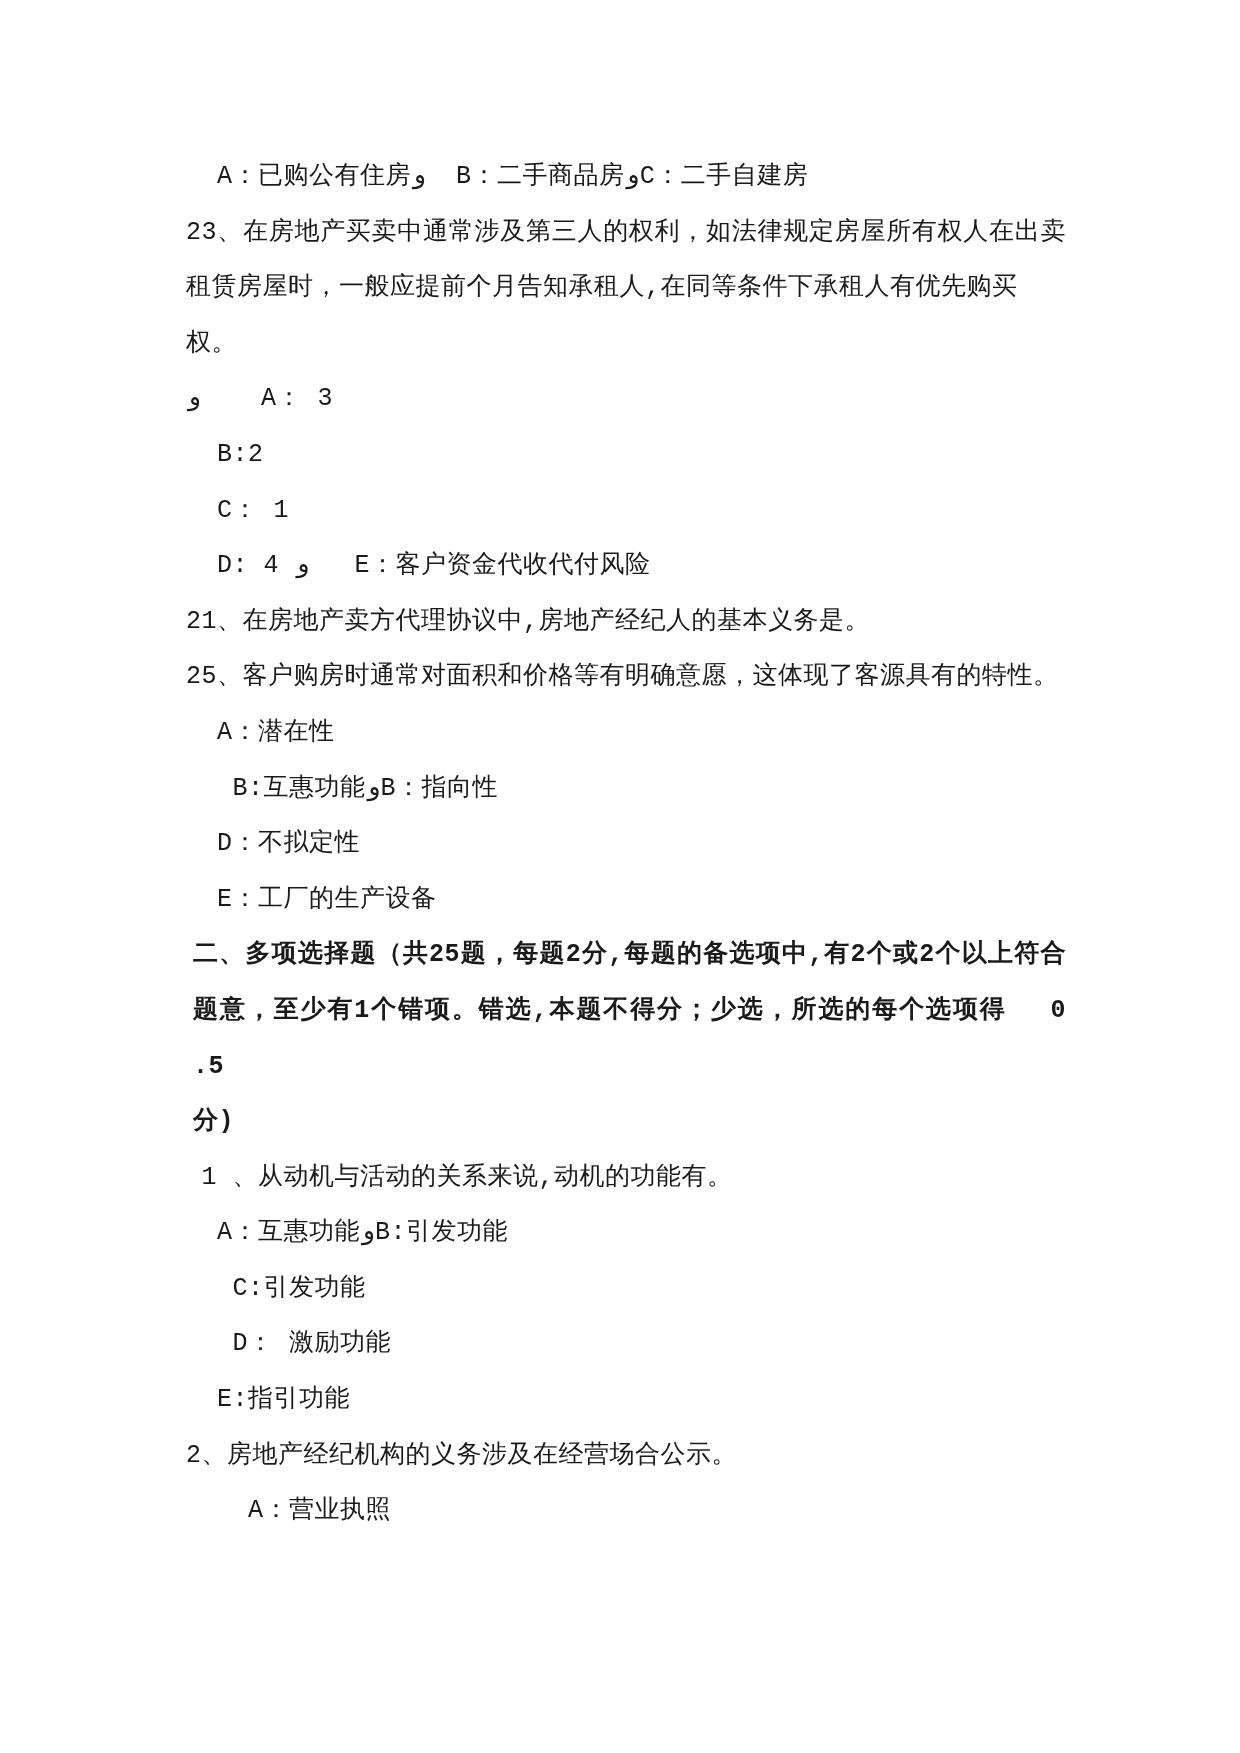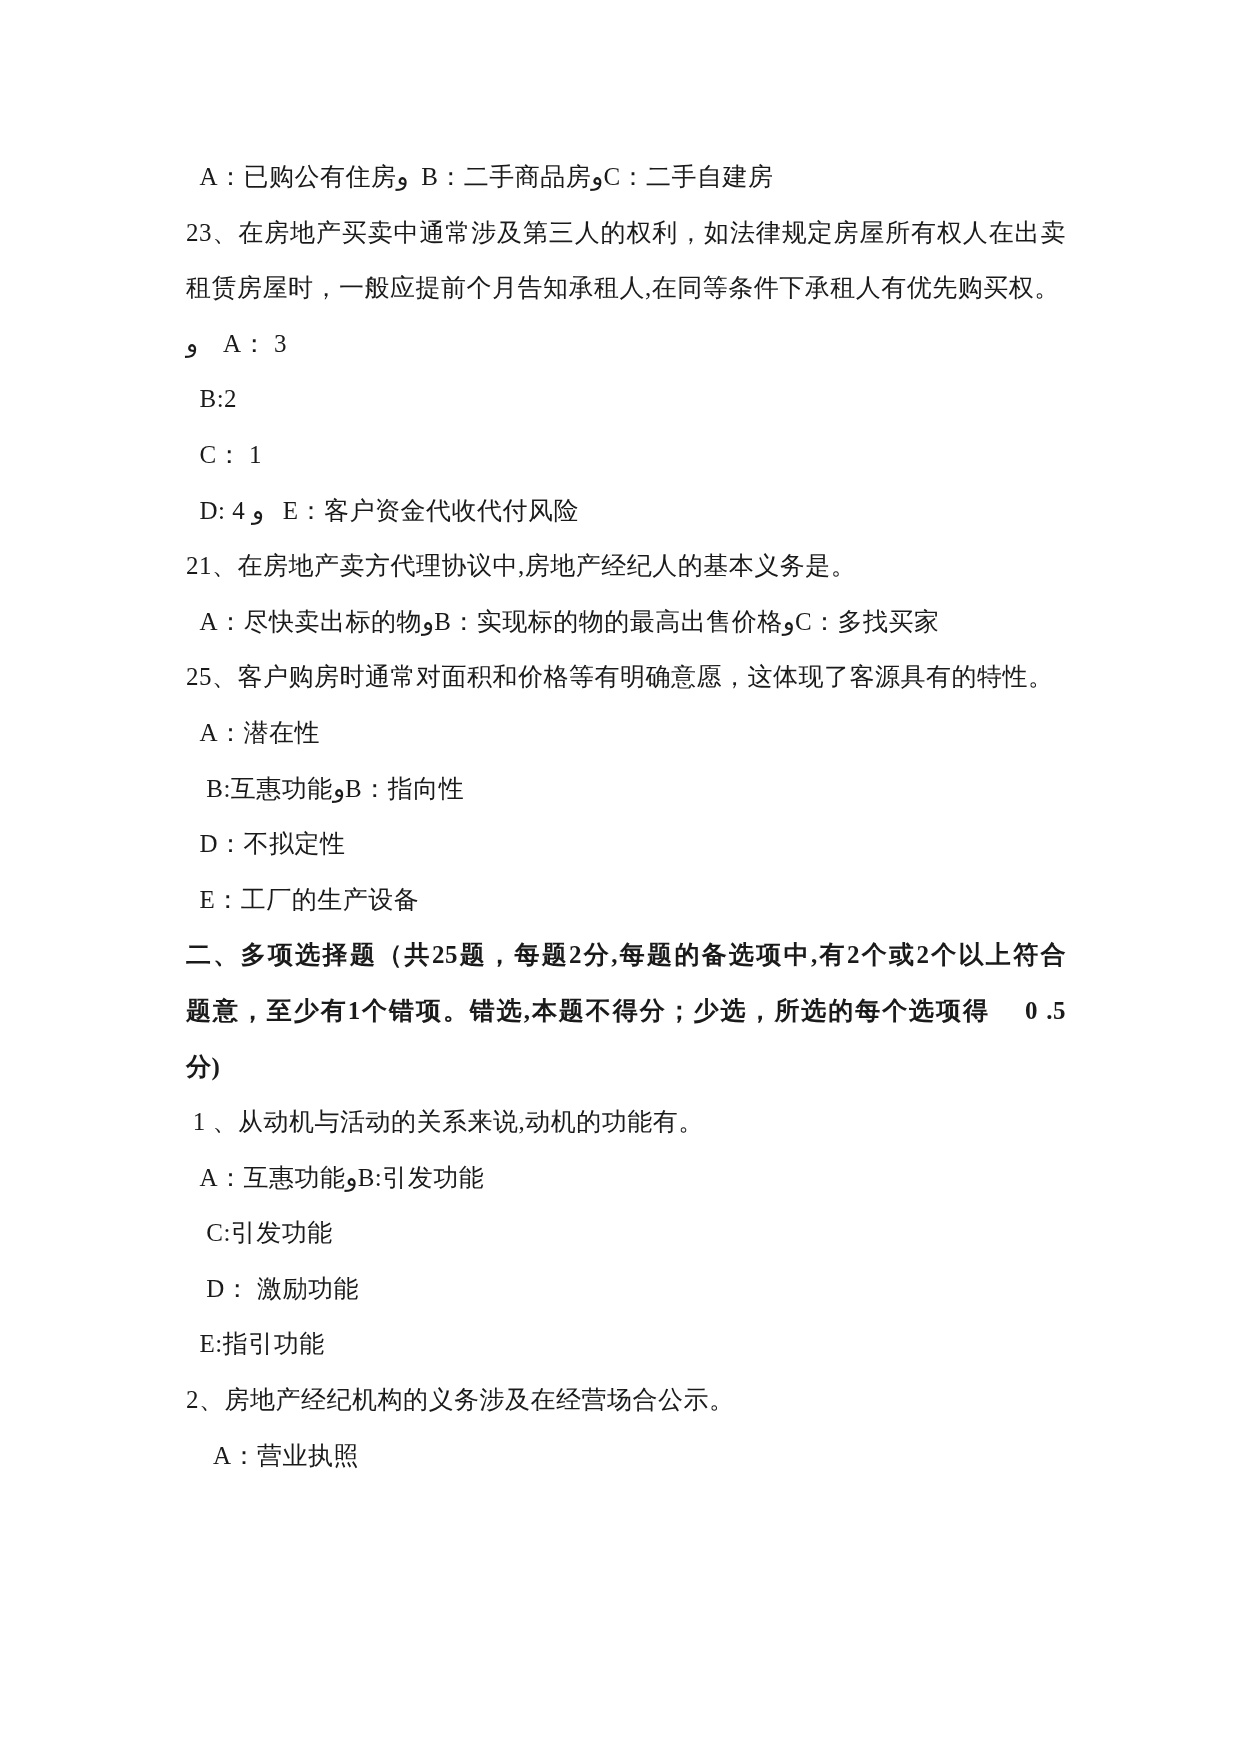--- a/index.html
+++ b/index.html
@@ -23,43 +23,44 @@
     width: 880px;
   }
   .line {
     margin: 0;
     padding: 0;
     font-size: 25px;
     line-height: 55.6px;
     font-weight: normal;
     white-space: pre-wrap;
     letter-spacing: 0.5px;
+    font-family: Liberation Mono, monospace;
   }
   .line.bold {
     font-weight: bold;
+    margin-left: 7px;
   }
   .line.stretch {
     text-align: justify;
     text-align-last: justify;
   }
 </style>
 </head>
 <body>
 
 <div class="page" style="background: rgb(255, 255, 255); color: rgb(26, 26, 26);">
   <div class="content">
       <p class="line">  A：已购公有住房و  B：二手商品房وC：二手自建房</p>
       <p class="line stretch">23、在房地产买卖中通常涉及第三人的权利，如法律规定房屋所有权人在出卖</p>
       <p class="line">租赁房屋时，一般应提前个月告知承租人,在同等条件下承租人有优先购买权。</p>
       <p class="line">و    A： 3</p>
       <p class="line">  B:2</p>
       <p class="line">  C： 1</p>
       <p class="line">  D: 4 و   E：客户资金代收代付风险</p>
       <p class="line">21、在房地产卖方代理协议中,房地产经纪人的基本义务是。</p>
-      <p class="line">  A：尽快卖出标的物وB：实现标的物的最高出售价格وC：多找买家</p>
       <p class="line">25、客户购房时通常对面积和价格等有明确意愿，这体现了客源具有的特性。</p>
       <p class="line">  A：潜在性</p>
       <p class="line">   B:互惠功能وB：指向性</p>
       <p class="line">  D：不拟定性</p>
       <p class="line">  E：工厂的生产设备</p>
       <p class="line bold stretch">二、多项选择题（共25题，每题2分,每题的备选项中,有2个或2个以上符合</p>
       <p class="line bold stretch">题意，至少有1个错项。错选,本题不得分；少选，所选的每个选项得　 0 .5</p>
       <p class="line bold">分)</p>
       <p class="line"> 1 、从动机与活动的关系来说,动机的功能有。</p>
       <p class="line">  A：互惠功能وB:引发功能</p>

